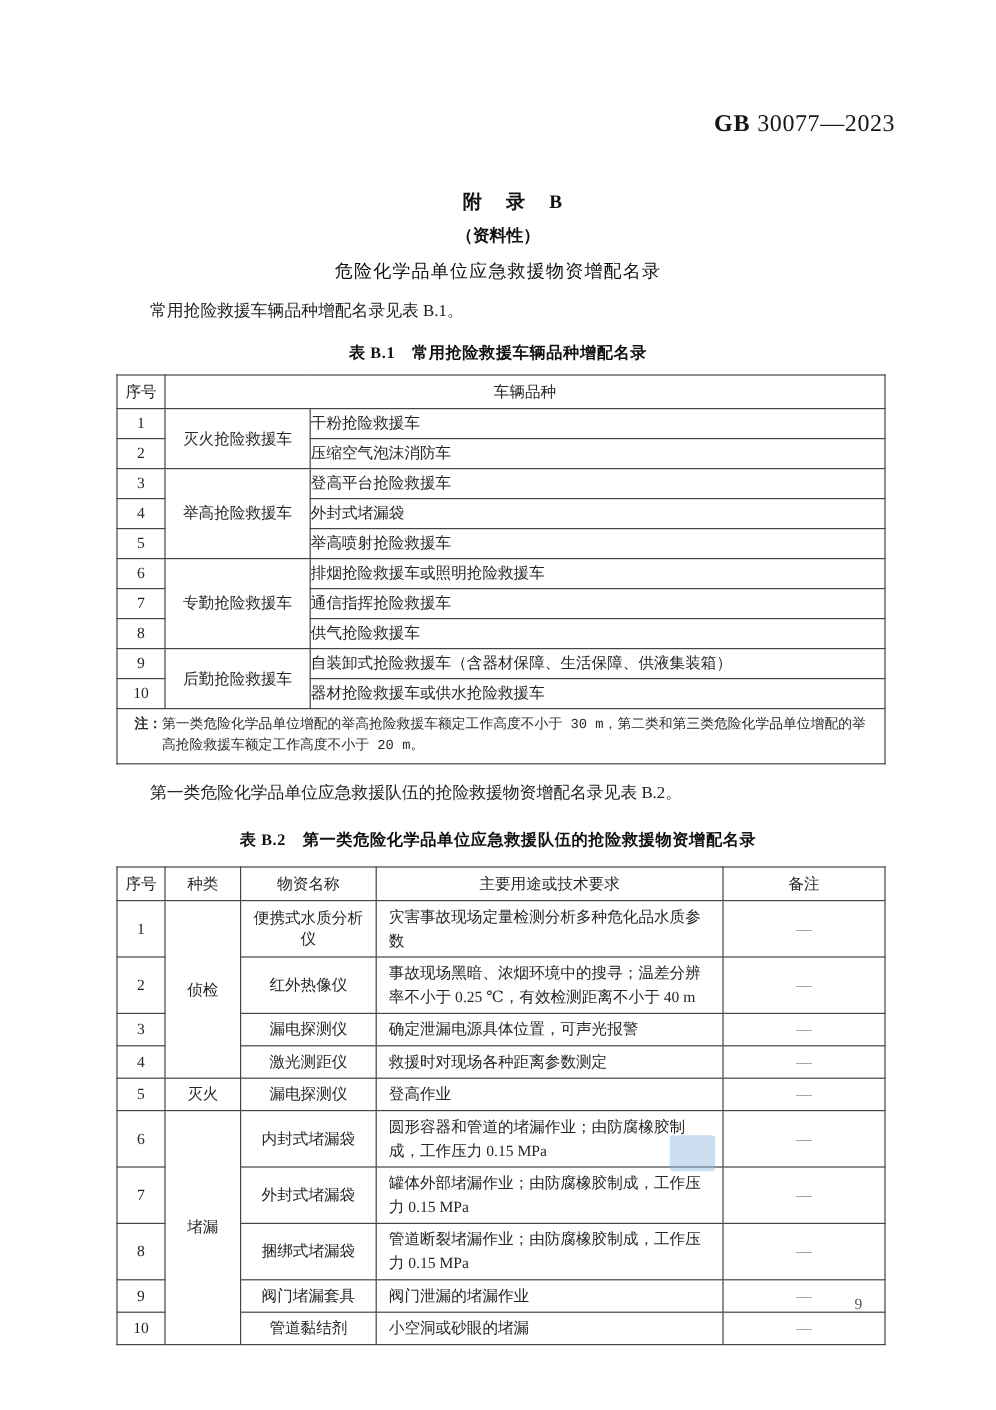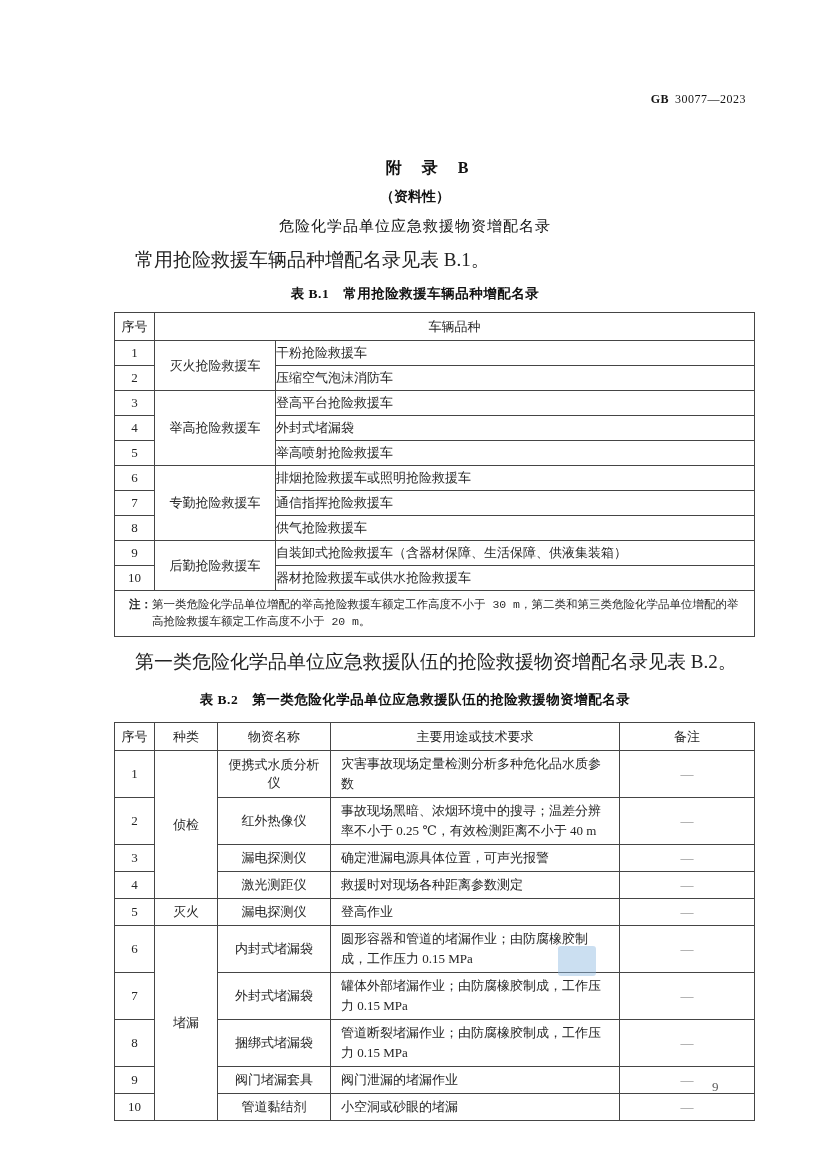--- a/index.html
+++ b/index.html
@@ -5,48 +5,48 @@
   html,body{margin:0;padding:0;}
   body{
     width:830px;height:1175px;background:#ffffff;
     font-family:"Liberation Serif","DejaVu Serif",serif;
     color:#1f1f1f;
   }
   .page{position:relative;width:830px;height:1175px;background:#fff;overflow:hidden;}
 
   .header-code{
     position:absolute;top:92px;right:84px;
-    font-size:12px;letter-spacing:.5px;color:#161616;
+    font-size:20px;letter-spacing:.5px;color:#161616;
   }
   .header-code .gb{font-weight:bold;margin-right:6px;}
 
   .title-block{position:absolute;top:158px;left:0;width:100%;text-align:center;}
   .appendix-title{font-size:16px;font-weight:bold;letter-spacing:2px;color:#111;margin-left:26px;}
   .appendix-subtitle{font-size:14px;font-weight:bold;margin-top:9px;color:#111;}
   .appendix-heading{font-size:15px;font-weight:normal;margin-top:11px;letter-spacing:1px;color:#111;}
 
   .para{
     position:absolute;left:97px;width:640px;
-    font-size:19px;line-height:20px;text-indent:2em;color:#222;
+    font-size:14px;line-height:20px;text-indent:2em;color:#222;
   }
   .para1{top:250px;}
   .para2{top:652px;}
 
   .tbl-caption{
     position:absolute;left:0;width:100%;text-align:center;
     font-size:13.5px;font-weight:bold;color:#111;letter-spacing:.5px;
   }
   .cap1{top:285px;}
   .cap2{top:691px;}
 
   table{
     border-collapse:collapse;table-layout:fixed;width:640px;
     font-size:13px;color:#262626;
   }
-  .tbl-wrap{position:absolute;left:114px;border-radius:15px;}
+  .tbl-wrap{position:absolute;left:97px;border-radius:15px;}
   .tw1{top:312px;}
   .tw2{top:722px;}
   table{border:1.5px solid #3a3a3a;}
   td{border:1px solid #454545;padding:1px 6px;vertical-align:middle;}
   tr.h-head{height:28px;}
   tr.h-s{height:25px;}
   tr.h-m{height:27px;}
   tr.h-d{height:46px;}
   td.c{text-align:center;}
   td.l{text-align:left;padding-left:0;}

